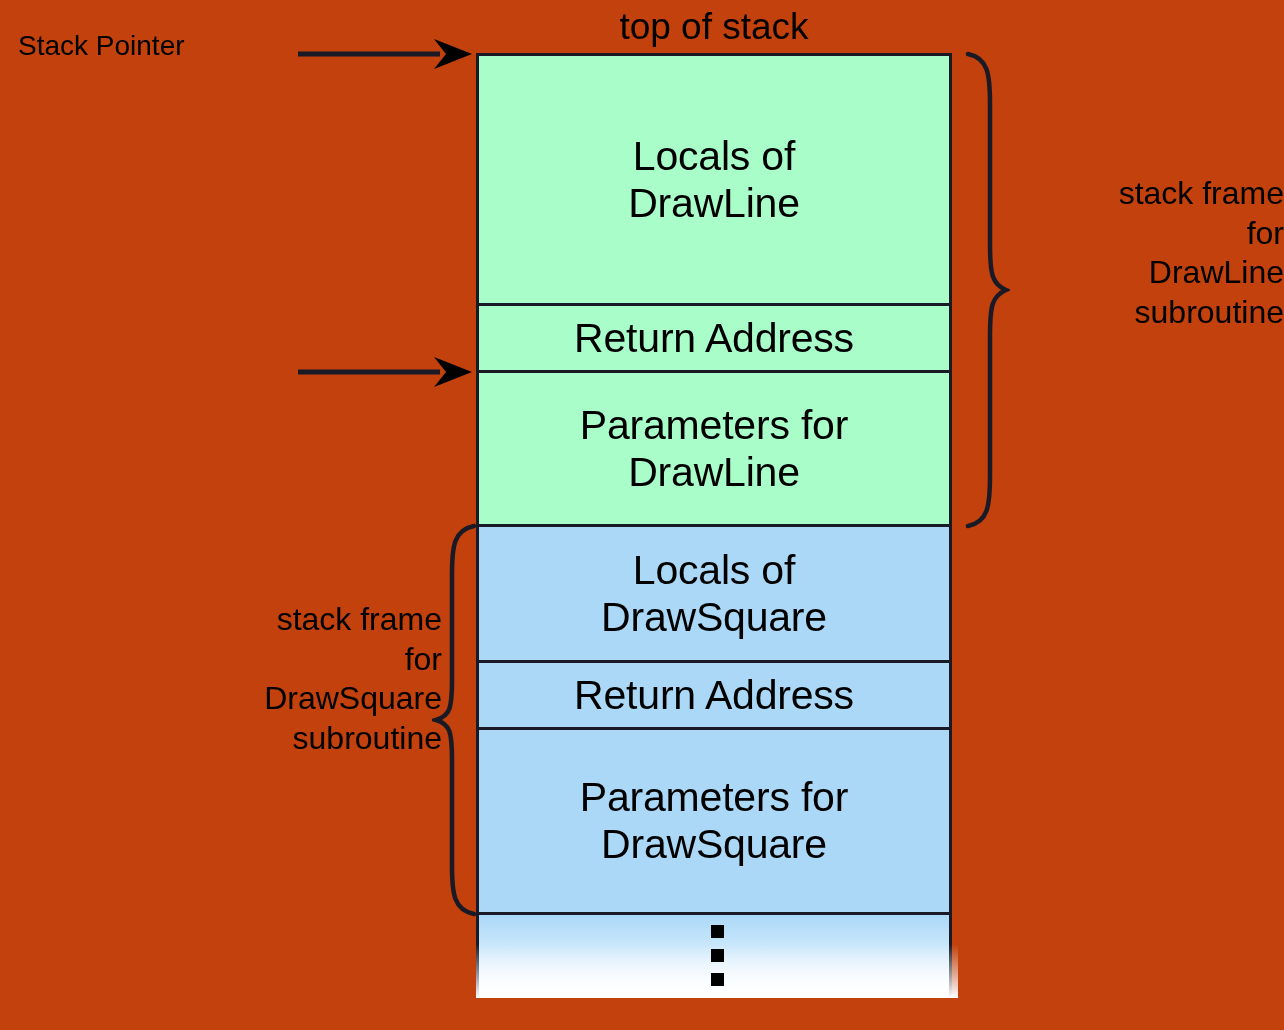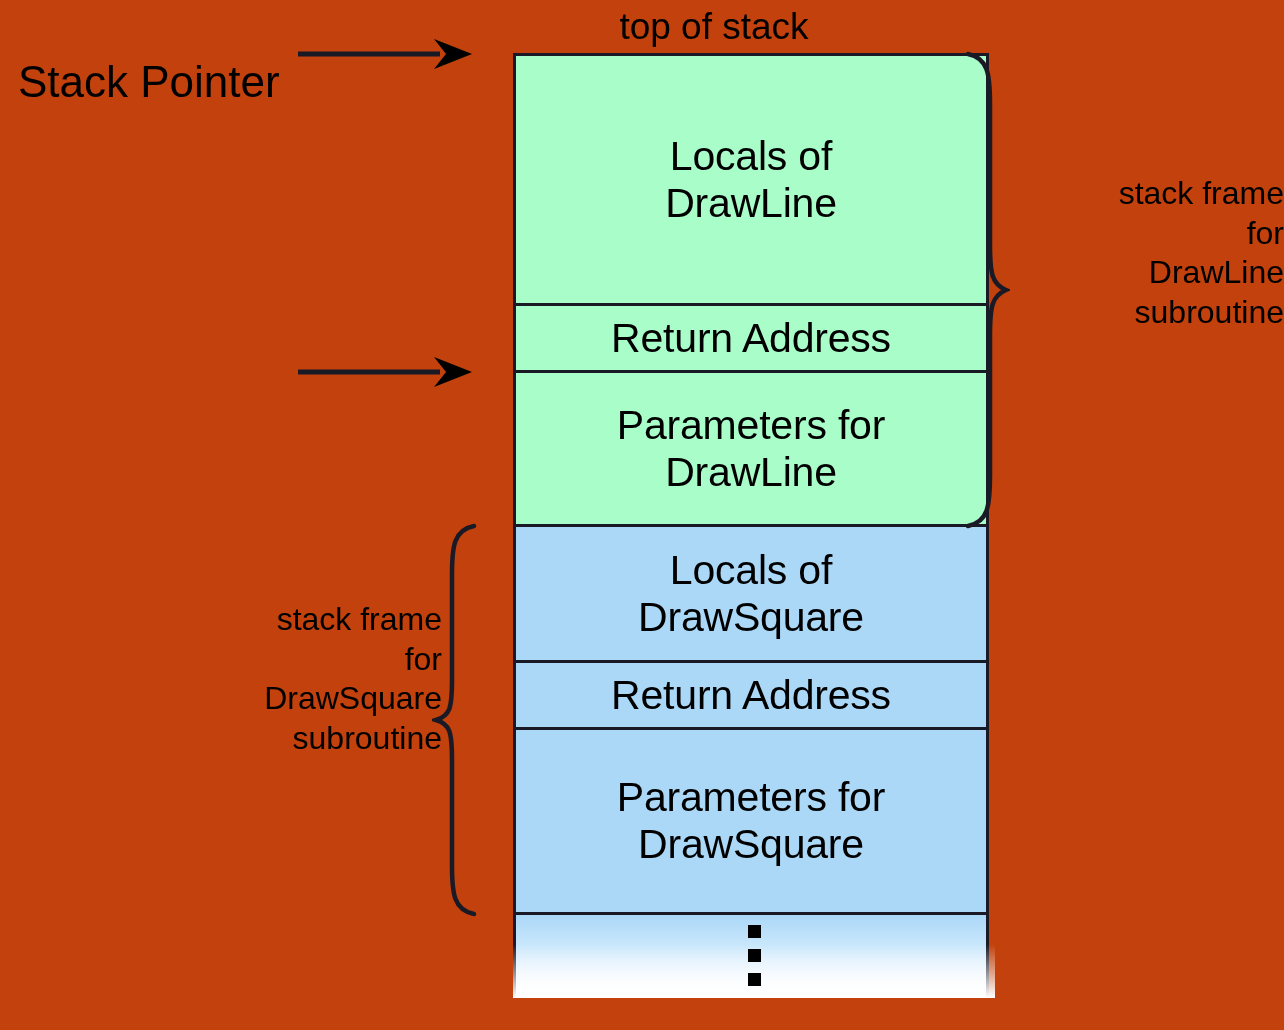--- a/index.html
+++ b/index.html
@@ -20,21 +20,20 @@
   }
 
   
   .stack-column {
     position: absolute;
     left: 476px;
     top: 53px;
     width: 476px;
     height: 945px;
     box-sizing: border-box;
-    margin-left: 37px;
   }
   .cell {
     position: absolute;
     left: 0;
     width: 476px;
     box-sizing: border-box;
     border: 3px solid #1a1a26;
     display: flex;
     align-items: center;
     justify-content: center;
@@ -106,25 +105,24 @@
     width: 476px;
     text-align: center;
     font-size: 37px;
     line-height: 1;
     color: #000;
   }
 
   
   .ptr-label {
     position: absolute;
-    font-size: 44px;
+    font-size: 28px;
     line-height: 1;
     white-space: nowrap;
     color: #000;
-    margin-top: 28px;
   }
   #stack-pointer-label { left: 18px;  top: 32px;  }
   #frame-pointer-label { left: 6px;   top: 350px; }
 
   .arrow { position: absolute; }
 
   
   .brace { position: absolute; }
 
   

